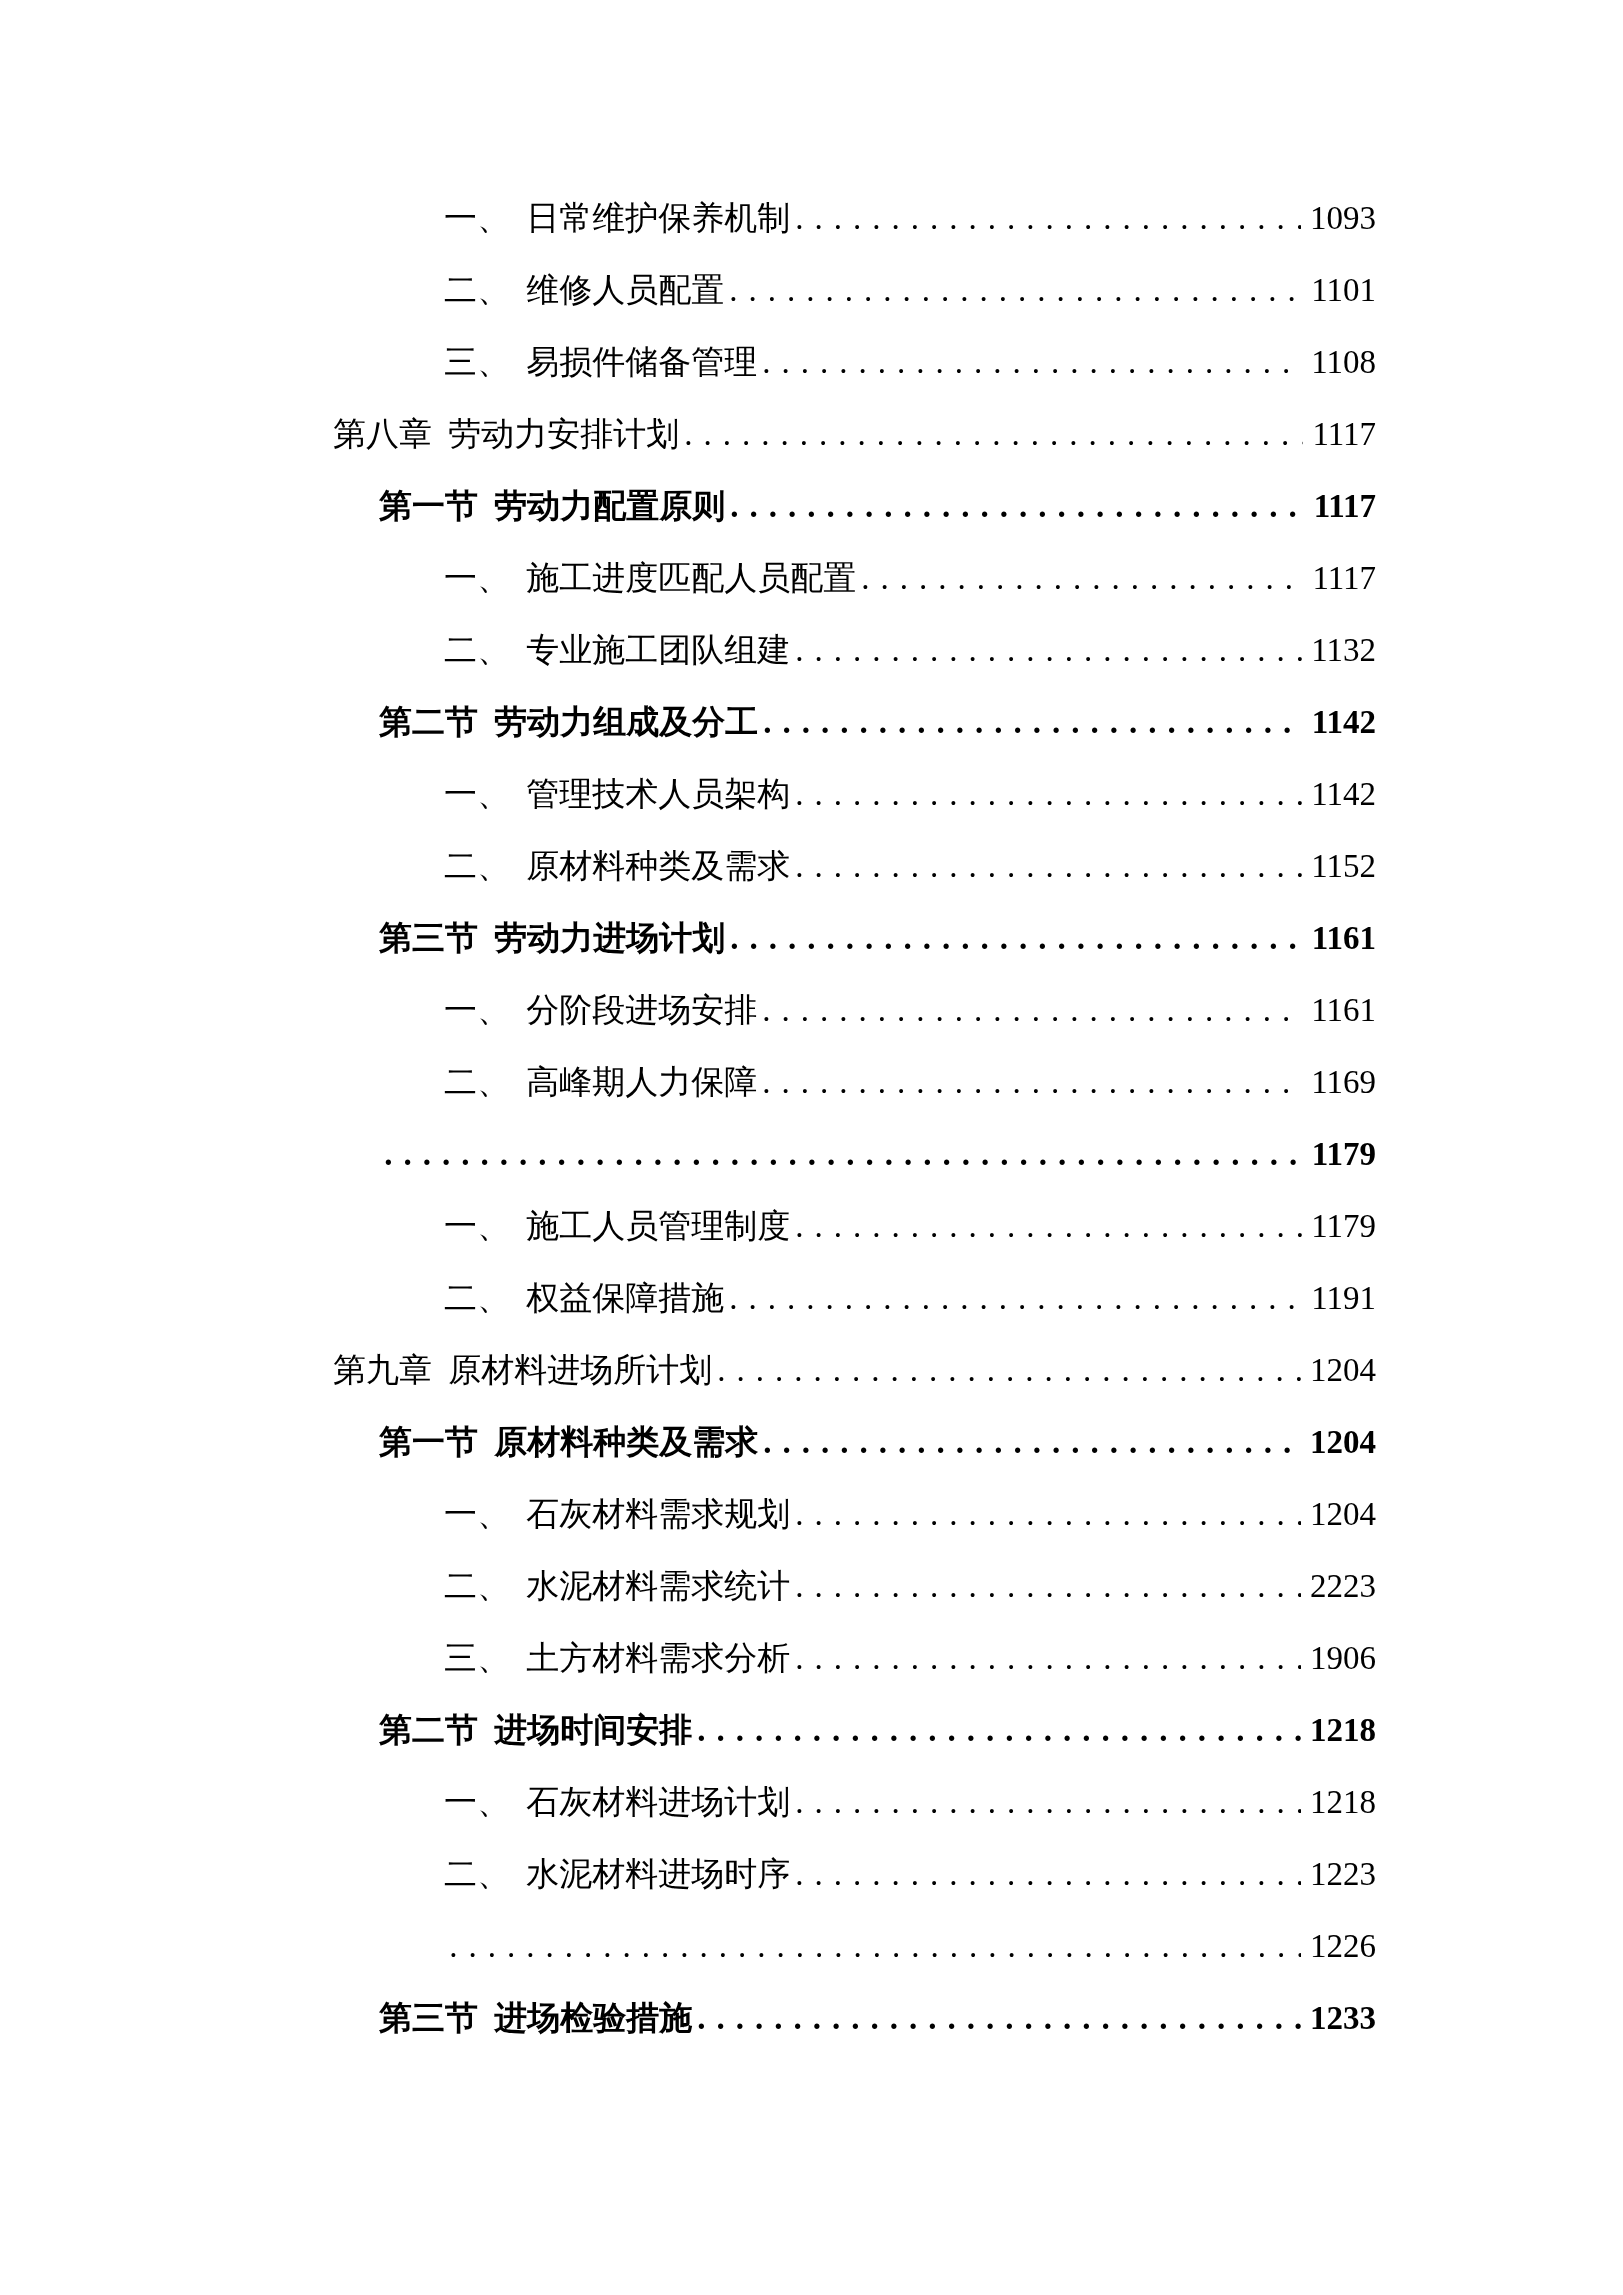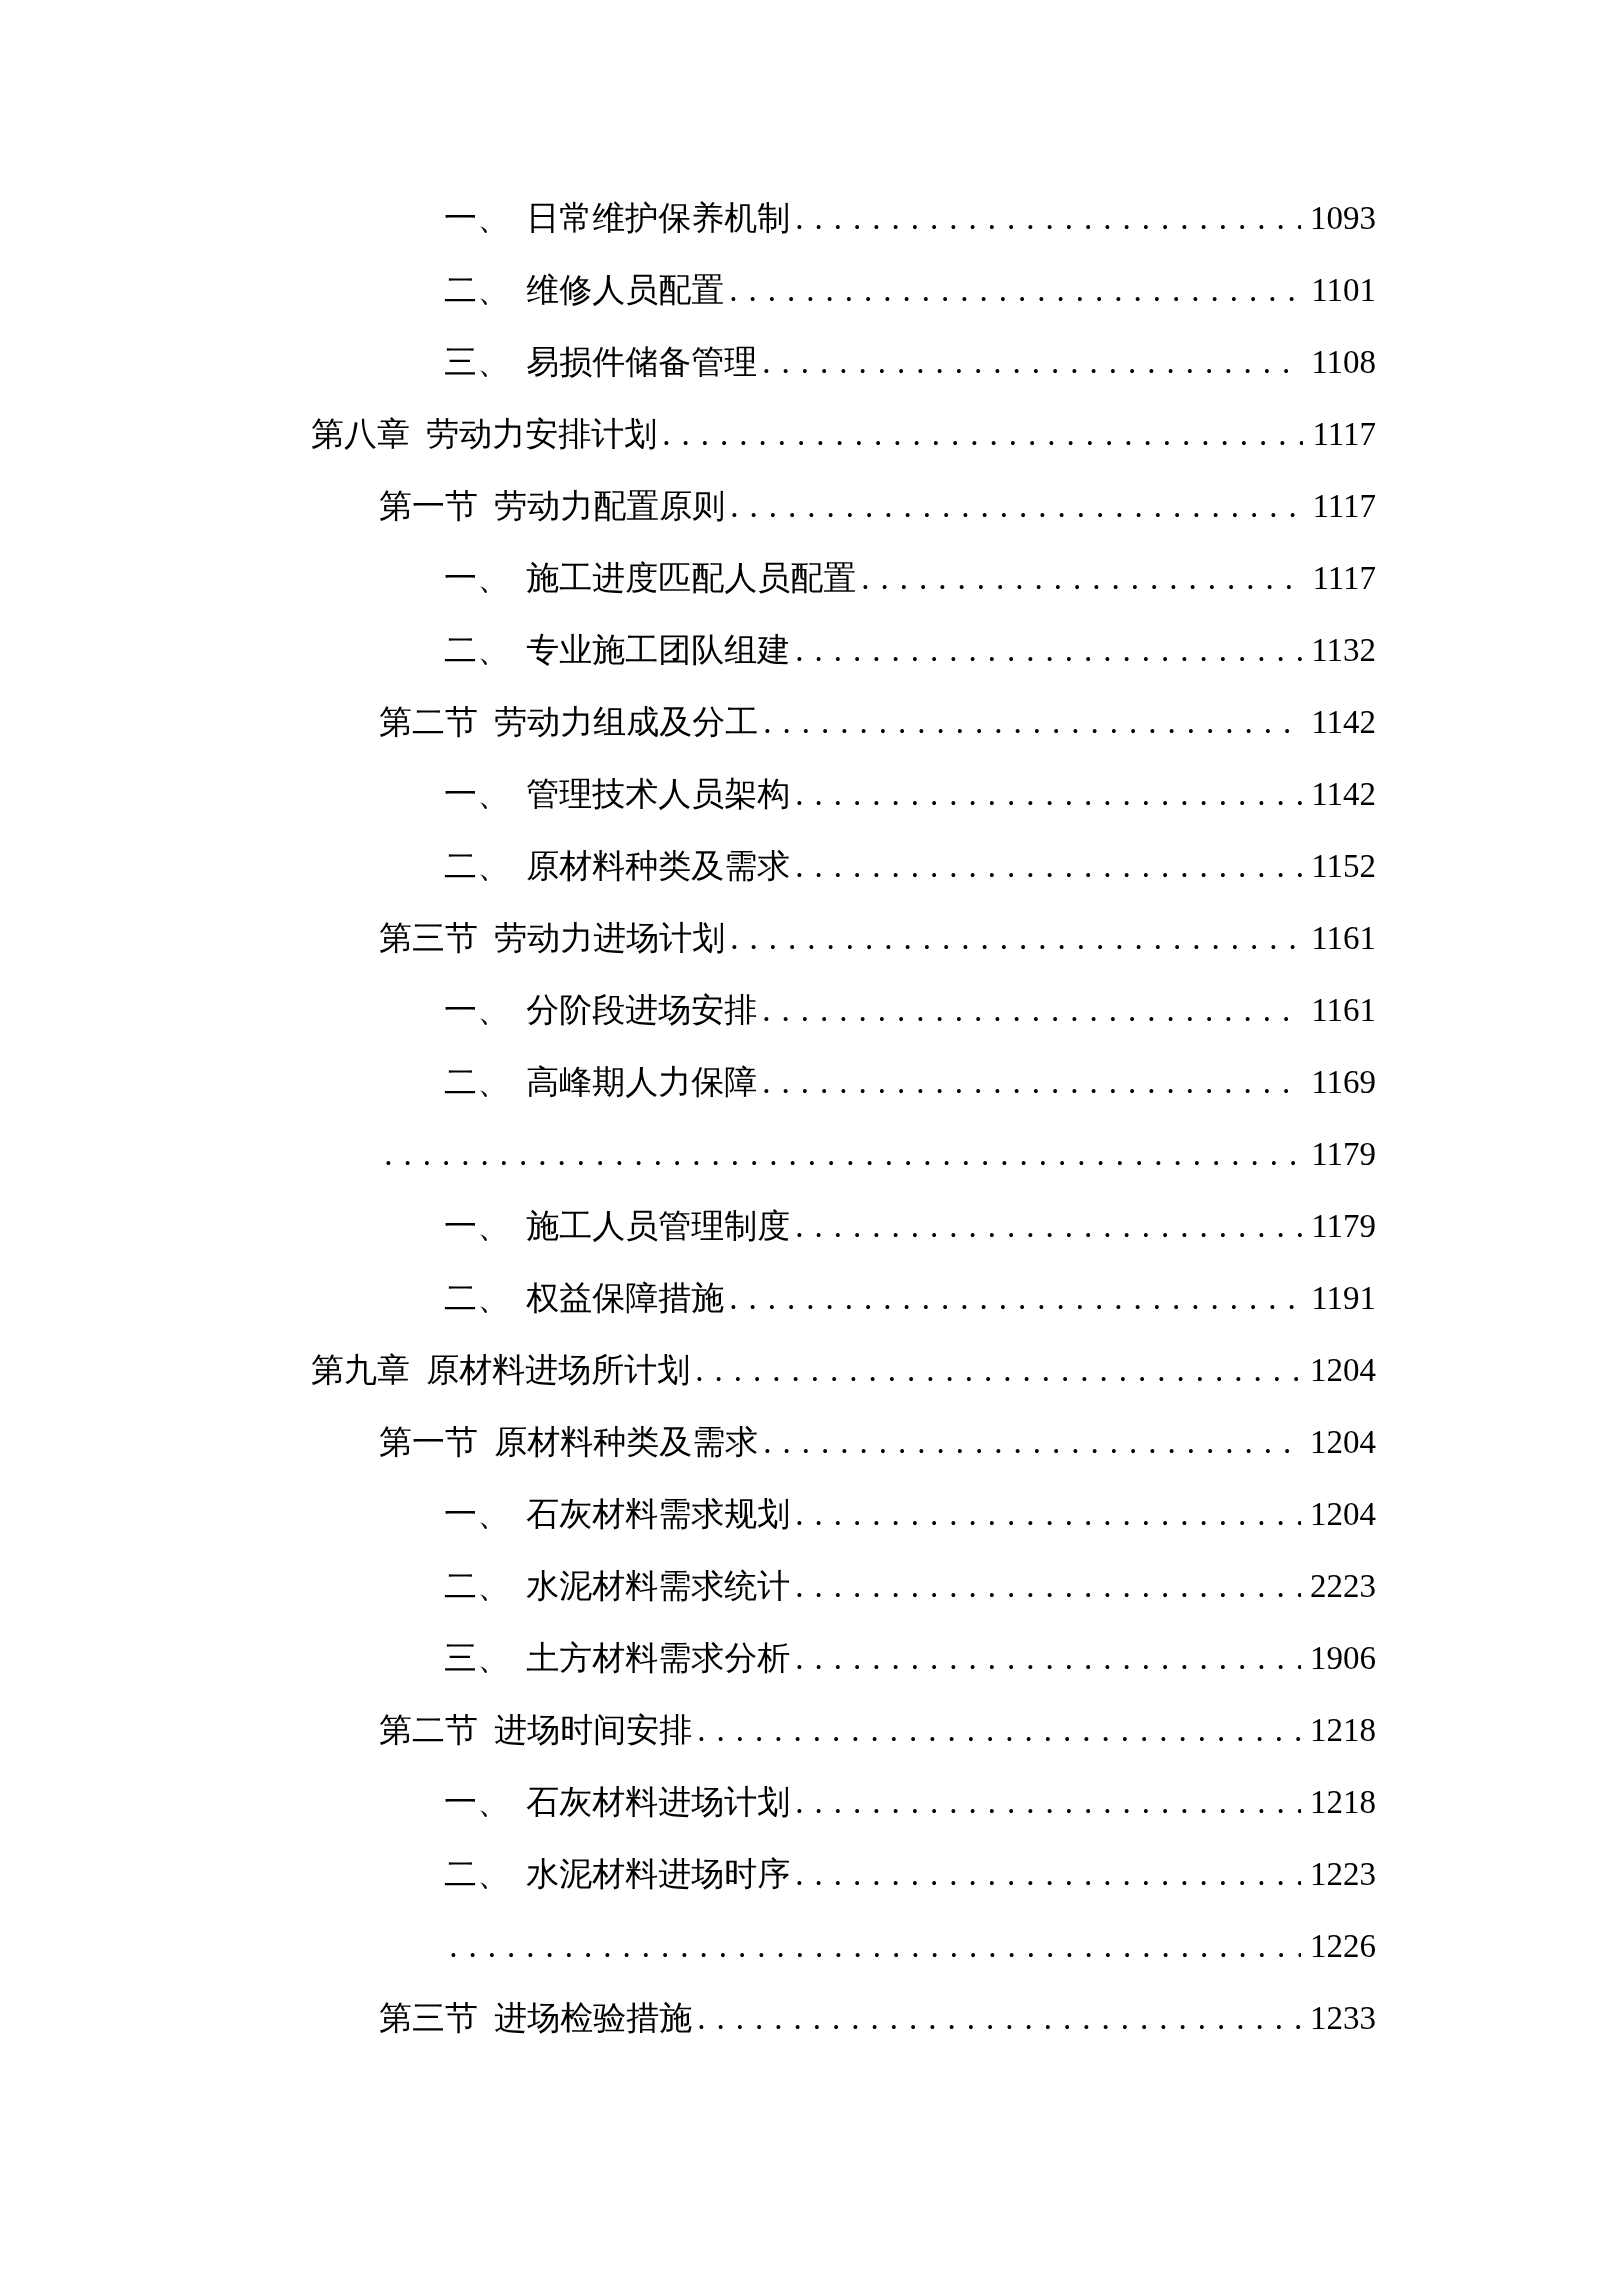--- a/index.html
+++ b/index.html
@@ -24,22 +24,22 @@
   }
   .row {
     display: flex;
     align-items: flex-start;
     height: 72px;
     line-height: 72px;
     font-size: 33px;
     padding-right: 247px;
     white-space: nowrap;
   }
-  .row.lv1 { padding-left: 311px; }
-  .row.lv2 { padding-left: 379px; }
+  .row.lv1 { padding-left: 311px; margin-left: 22px; }
+  .row.lv2 { padding-left: 379px; font-weight: bold; }
   .row.lv3 { padding-left: 444px; }
   .t {
     white-space: nowrap;
     word-spacing: 7.9px;
     flex: 0 0 auto;
   }
   .leader {
     flex: 1 1 auto;
     overflow: hidden;
     white-space: nowrap;

